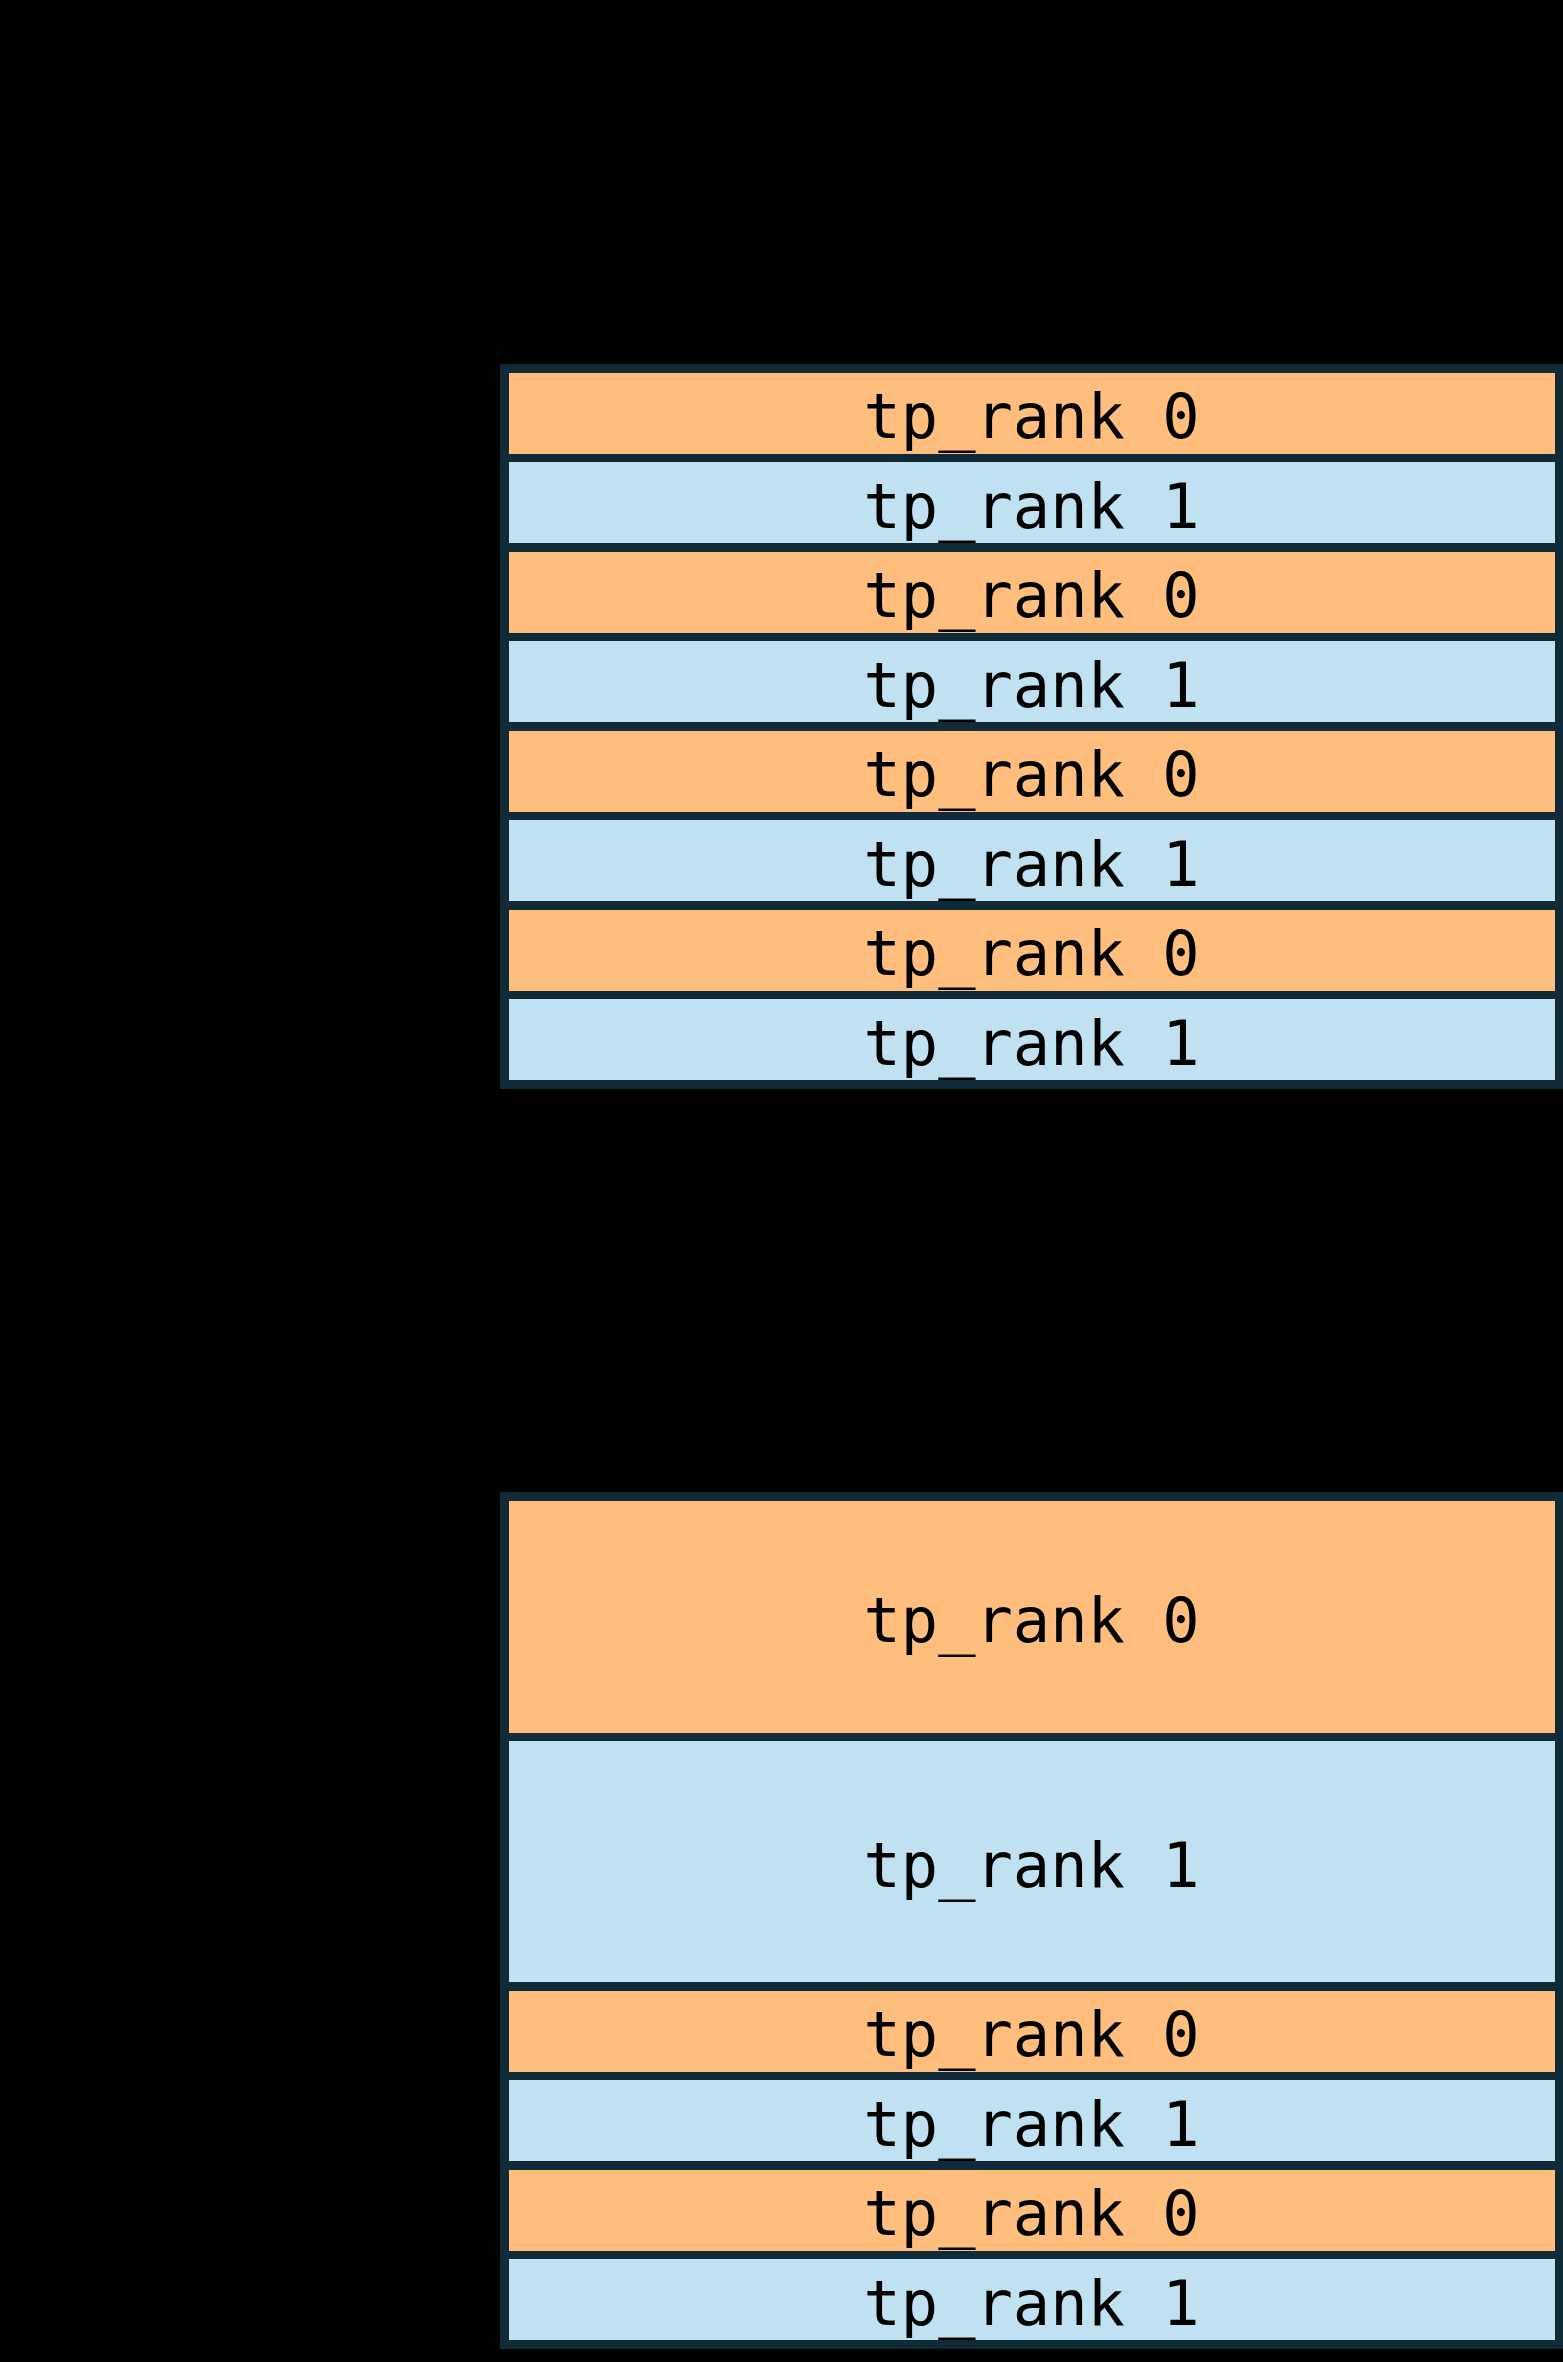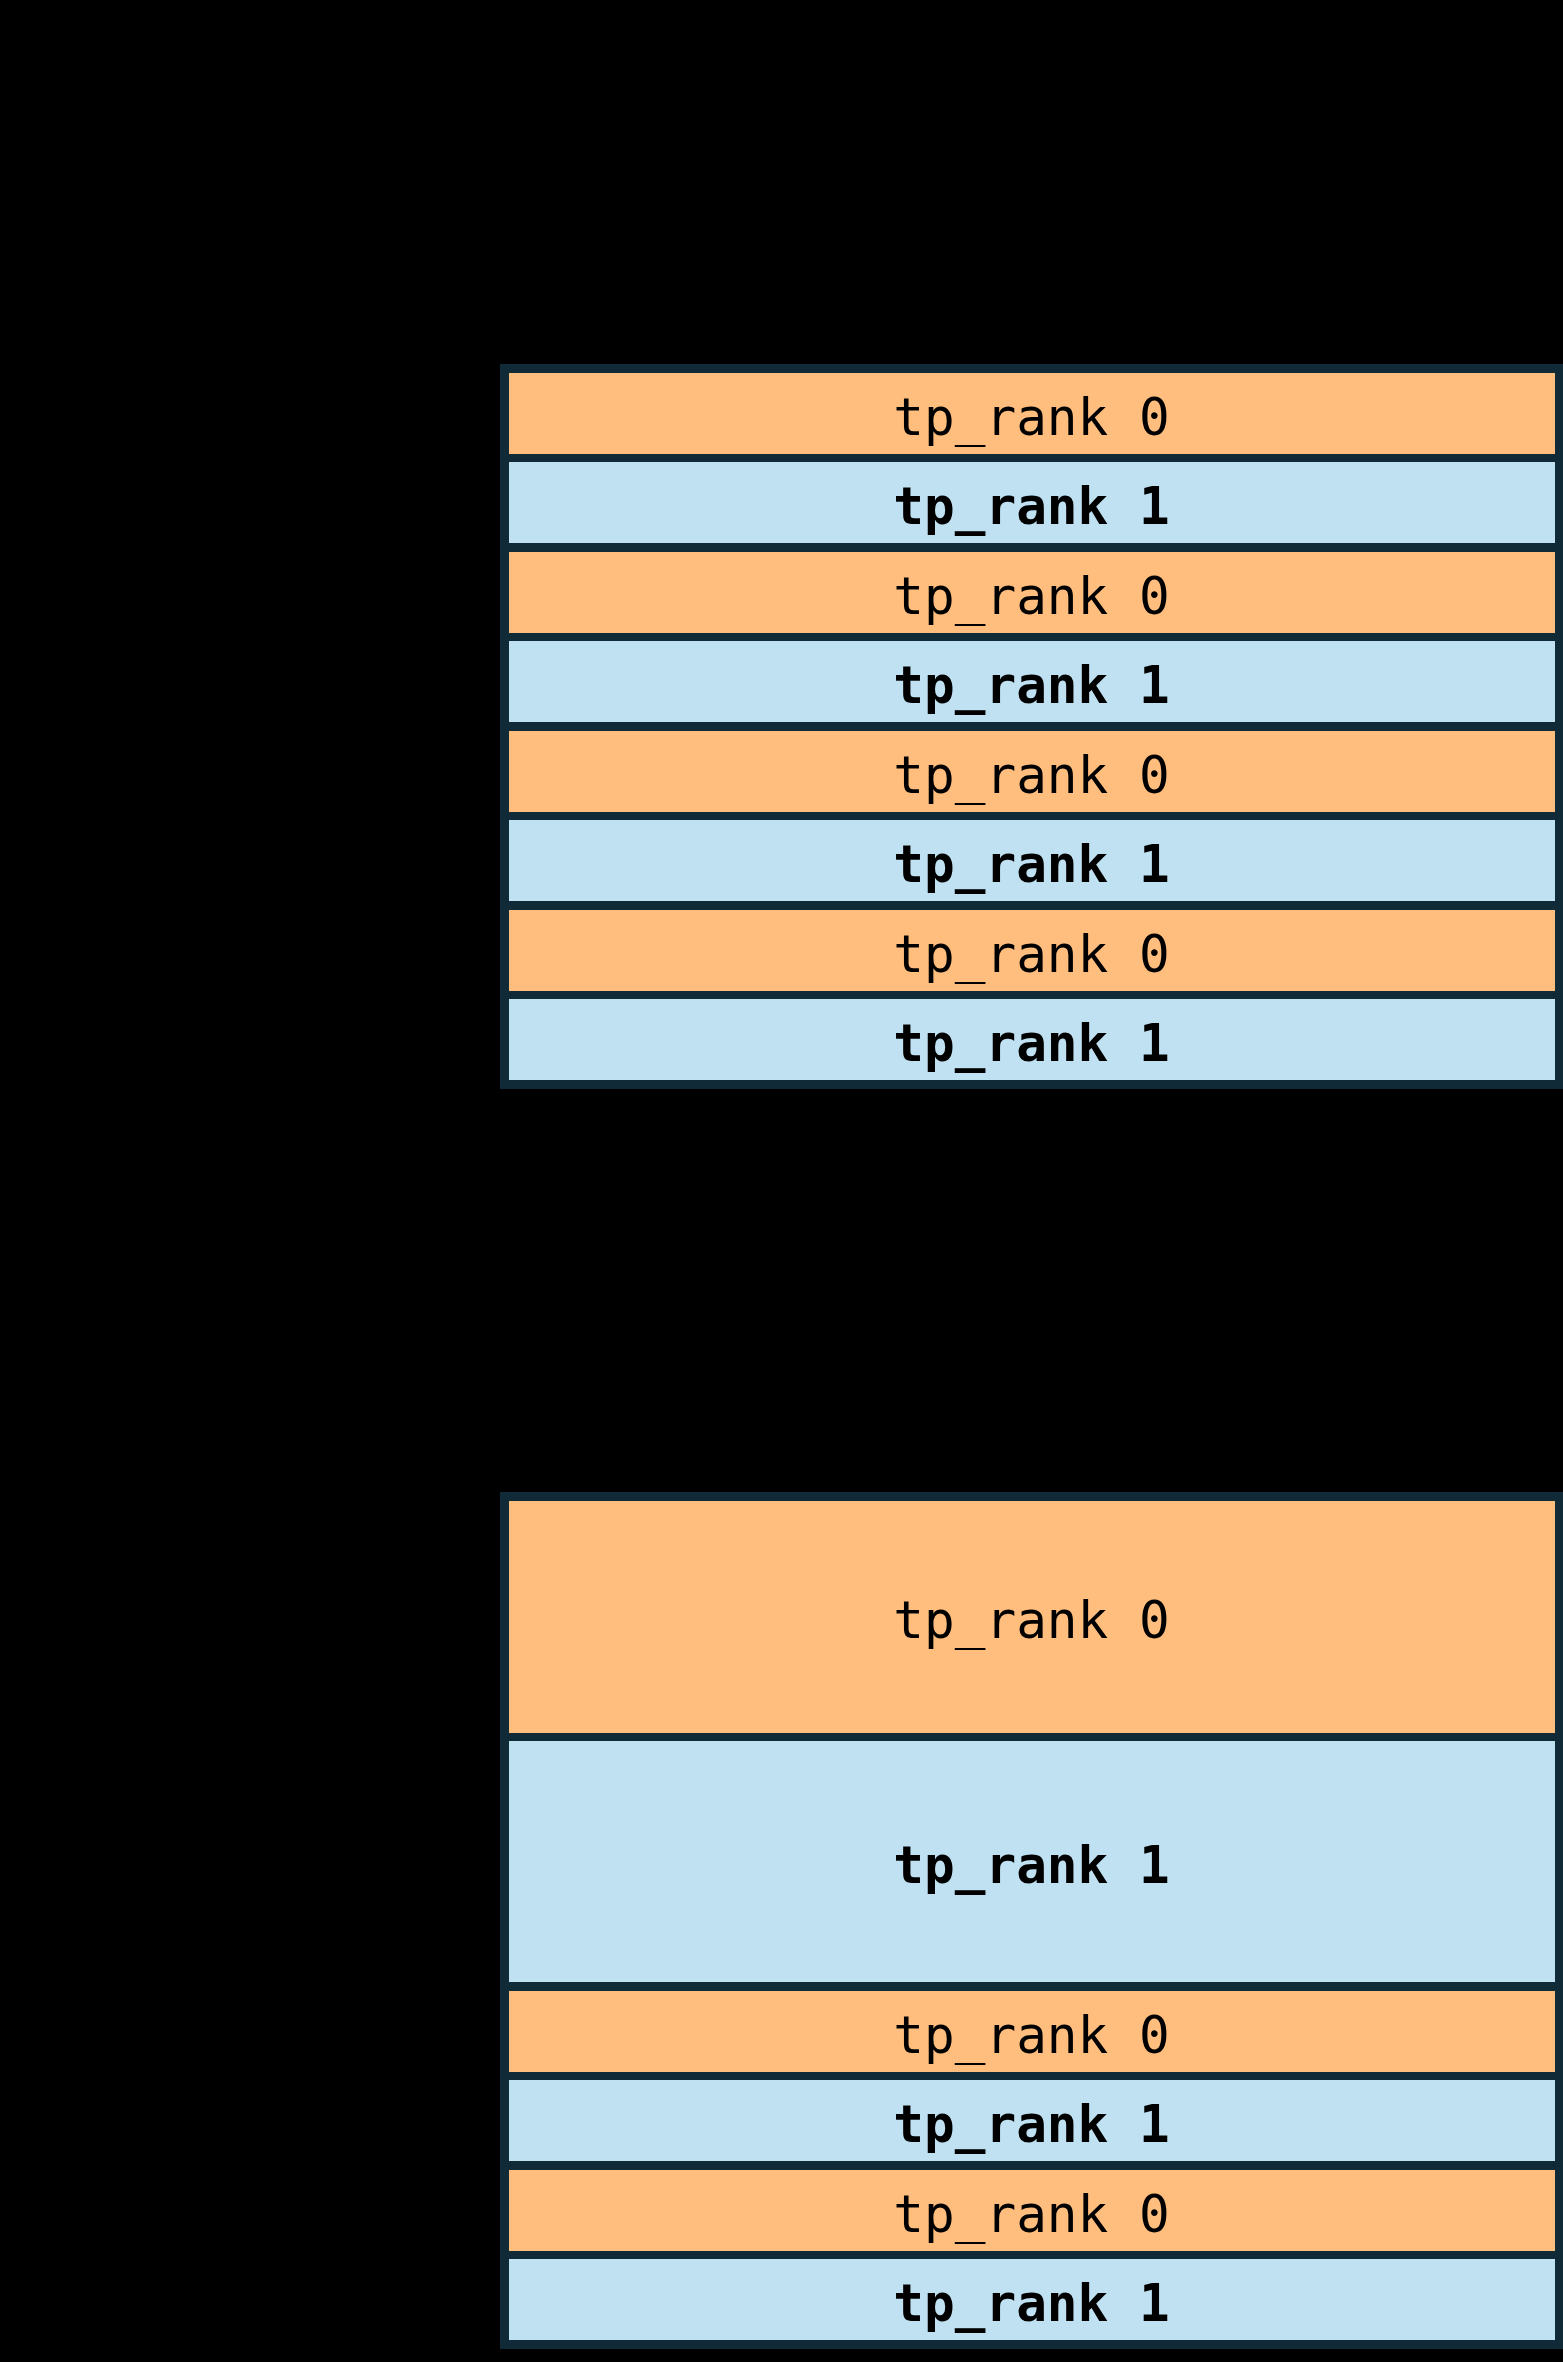--- a/index.html
+++ b/index.html
@@ -29,23 +29,23 @@
   #upper-table { top: 364px; }
   #lower-table { top: 1492px; }
   .bar-row {
     display: flex;
     align-items: center;
     justify-content: center;
     overflow: hidden;
     flex: 0 0 auto;
   }
   .bar-row.rank0 { background: var(--rank0-fill, #ffbe7d); }
-  .bar-row.rank1 { background: var(--rank1-fill, #bfe1f2); font-weight: bold; }
+  .bar-row.rank1 { background: var(--rank1-fill, #bfe1f2); }
   .bar-label {
-    font-size: 51px;
+    font-size: 62px;
     line-height: 1;
     color: var(--text-color, #000000);
     white-space: pre;
     transform: translateY(3.8px);
   }
 </style>
 </head>
 <body>
 
 <div id="canvas">

